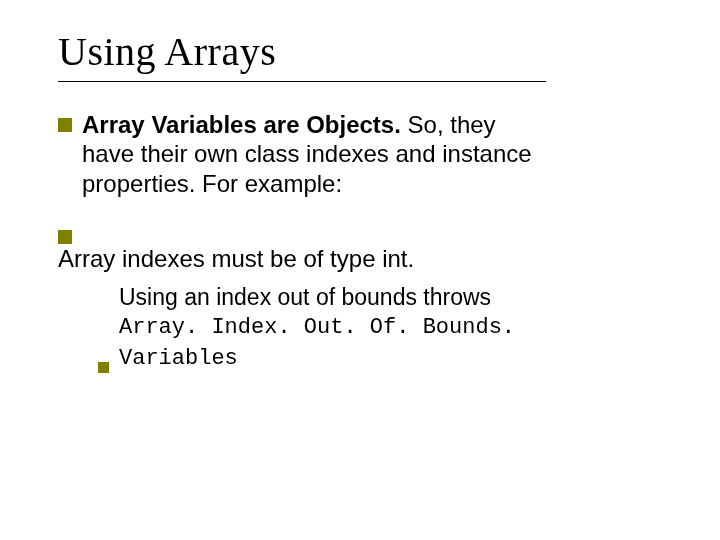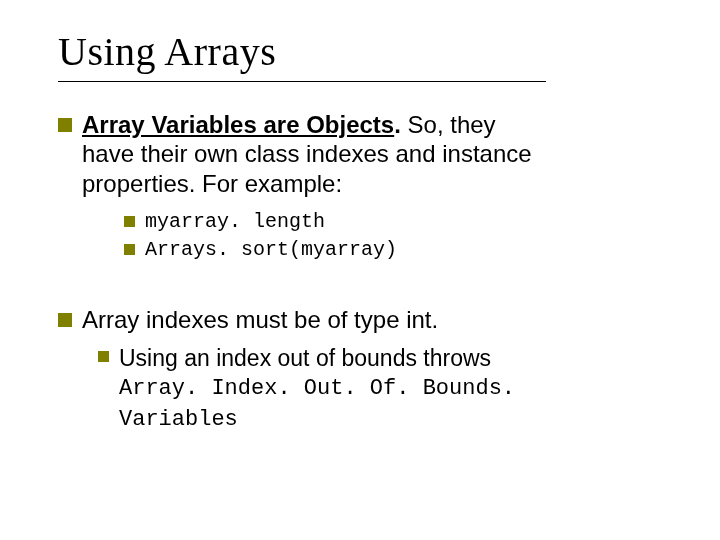--- a/index.html
+++ b/index.html
@@ -38,20 +38,21 @@
     display: flex;
     margin-bottom: 8px;
   }
   .li2 {
     display: flex;
     margin-bottom: 4px;
   }
   .li3 {
     display: flex;
     margin-bottom: 4px;
+    align-items: flex-end;
   }
   .bullet {
     flex: 0 0 auto;
     display: inline-block;
     margin-right: 10px;
     margin-top: 7px;
   }
   .bullet.l1 {
     width: 14px;
     height: 14px;
@@ -82,49 +83,39 @@
     padding-top: 2px;
   }
   .mono {
     font-family: "Courier New", Courier, monospace;
     font-size: 22px;
   }
   .mono.s20 {
     font-size: 20px;
   }
   .bold { font-weight: bold; }
-  .underline { text-decoration: underline; }
-  .block { margin-top: 24px; }
+  .underline { }
+  .block { margin-top: 24px; flex-direction: column; }
 </style>
 </head>
 <body>
 
 <div class="slide">
   <h1 class="title">Using Arrays</h1>
   <hr class="title-rule">
 
   <div class="content">
 
     <div class="li1">
       <span class="bullet l1"></span>
       <span class="body">
         <span class="bold underline">Array Variables are Objects</span><span class="bold">.</span><span>  So, they have their own class indexes and instance properties.  For example:</span>
       </span>
     </div>
 
-    <div class="sub1">
-      <div class="li2">
-        <span class="bullet l2"></span>
-        <span class="mono s20">myarray. length</span>
-      </div>
-      <div class="li2">
-        <span class="bullet l2"></span>
-        <span class="mono s20">Arrays. sort(myarray)</span>
-      </div>
-    </div>
 
     <div class="li1 block">
       <span class="bullet l1"></span>
       <span class="body">Array indexes must be of type int.</span>
     </div>
 
     <div class="sub2">
       <div class="li3" style="font-size:23px;">
         <span class="bullet l3"></span>
         <span>

